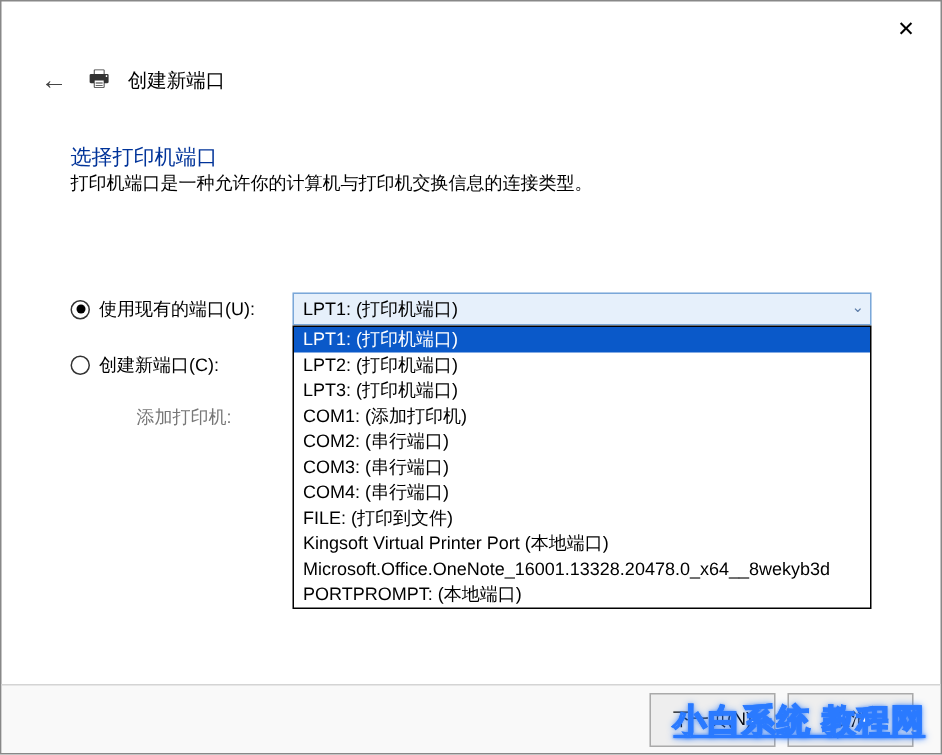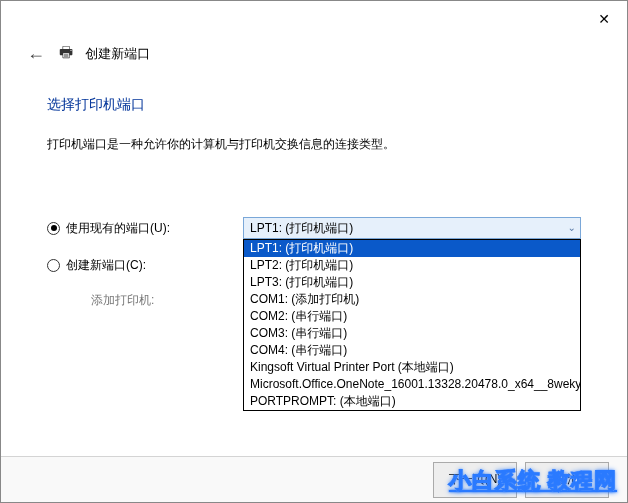--- a/index.html
+++ b/index.html
@@ -48,36 +48,35 @@
   .printer-glyph {
     font-size: 15px;
     color: #333;
   }
   .content {
     padding: 20px 46px 0 46px;
   }
   .section-title {
     color: #003399;
     font-size: 14px;
-    margin-bottom: 22px;
   }
   .desc {
     font-size: 12px;
     color: #000;
     margin-bottom: 64px;
   }
   .row {
     display: flex;
     align-items: center;
     margin-bottom: 18px;
   }
   .radio-area {
     display: flex;
     align-items: center;
-    width: 196px;
+    width: 148px;
     gap: 6px;
   }
   .radio-outer {
     width: 13px; height: 13px;
     border: 1px solid #333;
     border-radius: 50%;
     display: inline-flex;
     align-items: center;
     justify-content: center;
     background: #fff;
@@ -211,20 +210,21 @@
         <span class="select-chevron">⌄</span>
       </div>
       <div class="dropdown" id="dropdown">
           <div class="dropdown-item selected">LPT1: (打印机端口)</div>
           <div class="dropdown-item">LPT2: (打印机端口)</div>
           <div class="dropdown-item">LPT3: (打印机端口)</div>
           <div class="dropdown-item">COM1: (添加打印机)</div>
           <div class="dropdown-item">COM2: (串行端口)</div>
           <div class="dropdown-item">COM3: (串行端口)</div>
           <div class="dropdown-item">COM4: (串行端口)</div>
+          <div class="dropdown-item">FILE: (打印到文件)</div>
           <div class="dropdown-item">Kingsoft Virtual Printer Port (本地端口)</div>
           <div class="dropdown-item">Microsoft.Office.OneNote_16001.13328.20478.0_x64__8wekyb3d</div>
           <div class="dropdown-item">PORTPROMPT: (本地端口)</div>
         </div>
     </div>
   </div>
 
   <div class="row">
     <div class="radio-area">
       <span class="radio-outer"></span>

